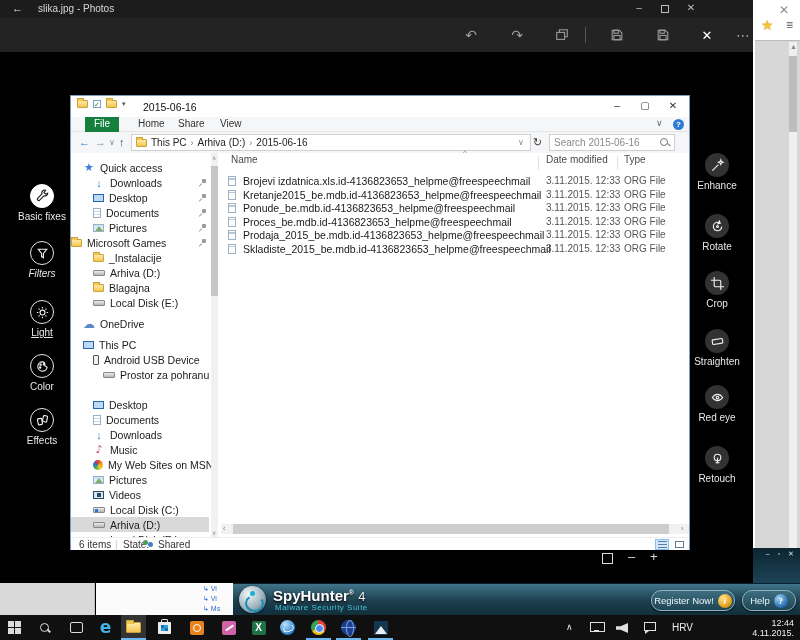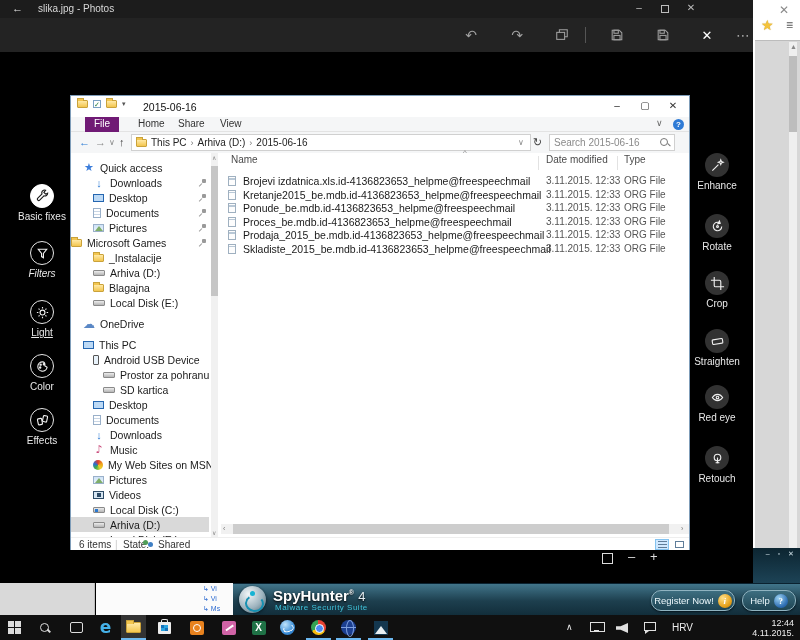--- a/index.html
+++ b/index.html
@@ -113,21 +113,21 @@
   .pz-fit{width:11px;height:11px;border:1.3px solid #dcdcdc;}
 
   
   .explorer{left:70px;top:95px;width:620px;height:455px;background:#fff;border:1px solid #7f9db9;font-size:10.5px;color:#1a1a1a;}
   .e-titlebar{position:absolute;left:0;top:0;width:100%;height:21px;background:#fff;}
   .e-title{position:absolute;left:72px;top:5px;font-size:10.5px;color:#111;}
   .e-qat{position:absolute;left:6px;top:4px;display:flex;gap:5px;align-items:center;}
   .e-ctrl{position:absolute;top:4px;width:22px;text-align:center;color:#333;font-size:10px;}
   .e-tabs{position:absolute;left:0;top:21px;width:100%;height:15px;background:#f5f6f7;border-bottom:1px solid #e3e3e3;}
   .e-tab{position:absolute;top:0;height:15px;padding:1px 9px;font-size:10px;color:#333;}
-  .e-tab-file{background:#701a75;color:#fff;}
+  .e-tab-file{background:#15803d;color:#fff;}
   .e-help{position:absolute;top:2px;width:11px;height:11px;border-radius:50%;background:#2f7bd6;color:#fff;
           font-size:8px;font-weight:bold;text-align:center;line-height:11px;}
   .e-addr-row{position:absolute;left:0;top:36px;width:100%;height:21px;background:#f5f6f7;}
   .e-nav-arrow{position:absolute;top:4px;font-size:11px;color:#888;}
   .e-addr-box{position:absolute;left:60px;top:2px;width:400px;height:17px;background:#fff;border:1px solid #d0d0d0;
               display:flex;align-items:center;padding-left:4px;gap:4px;}
   .e-crumb{font-size:10px;color:#222;white-space:nowrap;}
   .e-crumb-sep{color:#777;font-size:9px;}
   .e-search{position:absolute;left:478px;top:2px;width:126px;height:17px;background:#fff;border:1px solid #d0d0d0;
             display:flex;align-items:center;padding:0 4px;justify-content:space-between;}
@@ -459,24 +459,20 @@
             <span class="e-nav-label">This PC</span>
           </div>
           <div class="e-nav-row" style="top: 199px; padding-left: 22px;">
             <span class="ni ni-phone"></span>
             <span class="e-nav-label">Android USB Device</span>
           </div>
           <div class="e-nav-row" style="top: 214px; padding-left: 32px;">
             <span class="ni ni-drive"></span>
             <span class="e-nav-label">Prostor za pohranu telefona</span>
           </div>
-          <div class="e-nav-row" style="top: 229px; padding-left: 32px;">
-            <span class="ni ni-drive"></span>
-            <span class="e-nav-label">SD kartica</span>
-          </div>
           <div class="e-nav-row" style="top: 244px; padding-left: 22px;">
             <span class="ni ni-monitor"></span>
             <span class="e-nav-label">Desktop</span>
           </div>
           <div class="e-nav-row" style="top: 259px; padding-left: 22px;">
             <span class="ni ni-doc"></span>
             <span class="e-nav-label">Documents</span>
           </div>
           <div class="e-nav-row" style="top: 274px; padding-left: 22px;">
             <span class="ni ni-down">↓</span>

